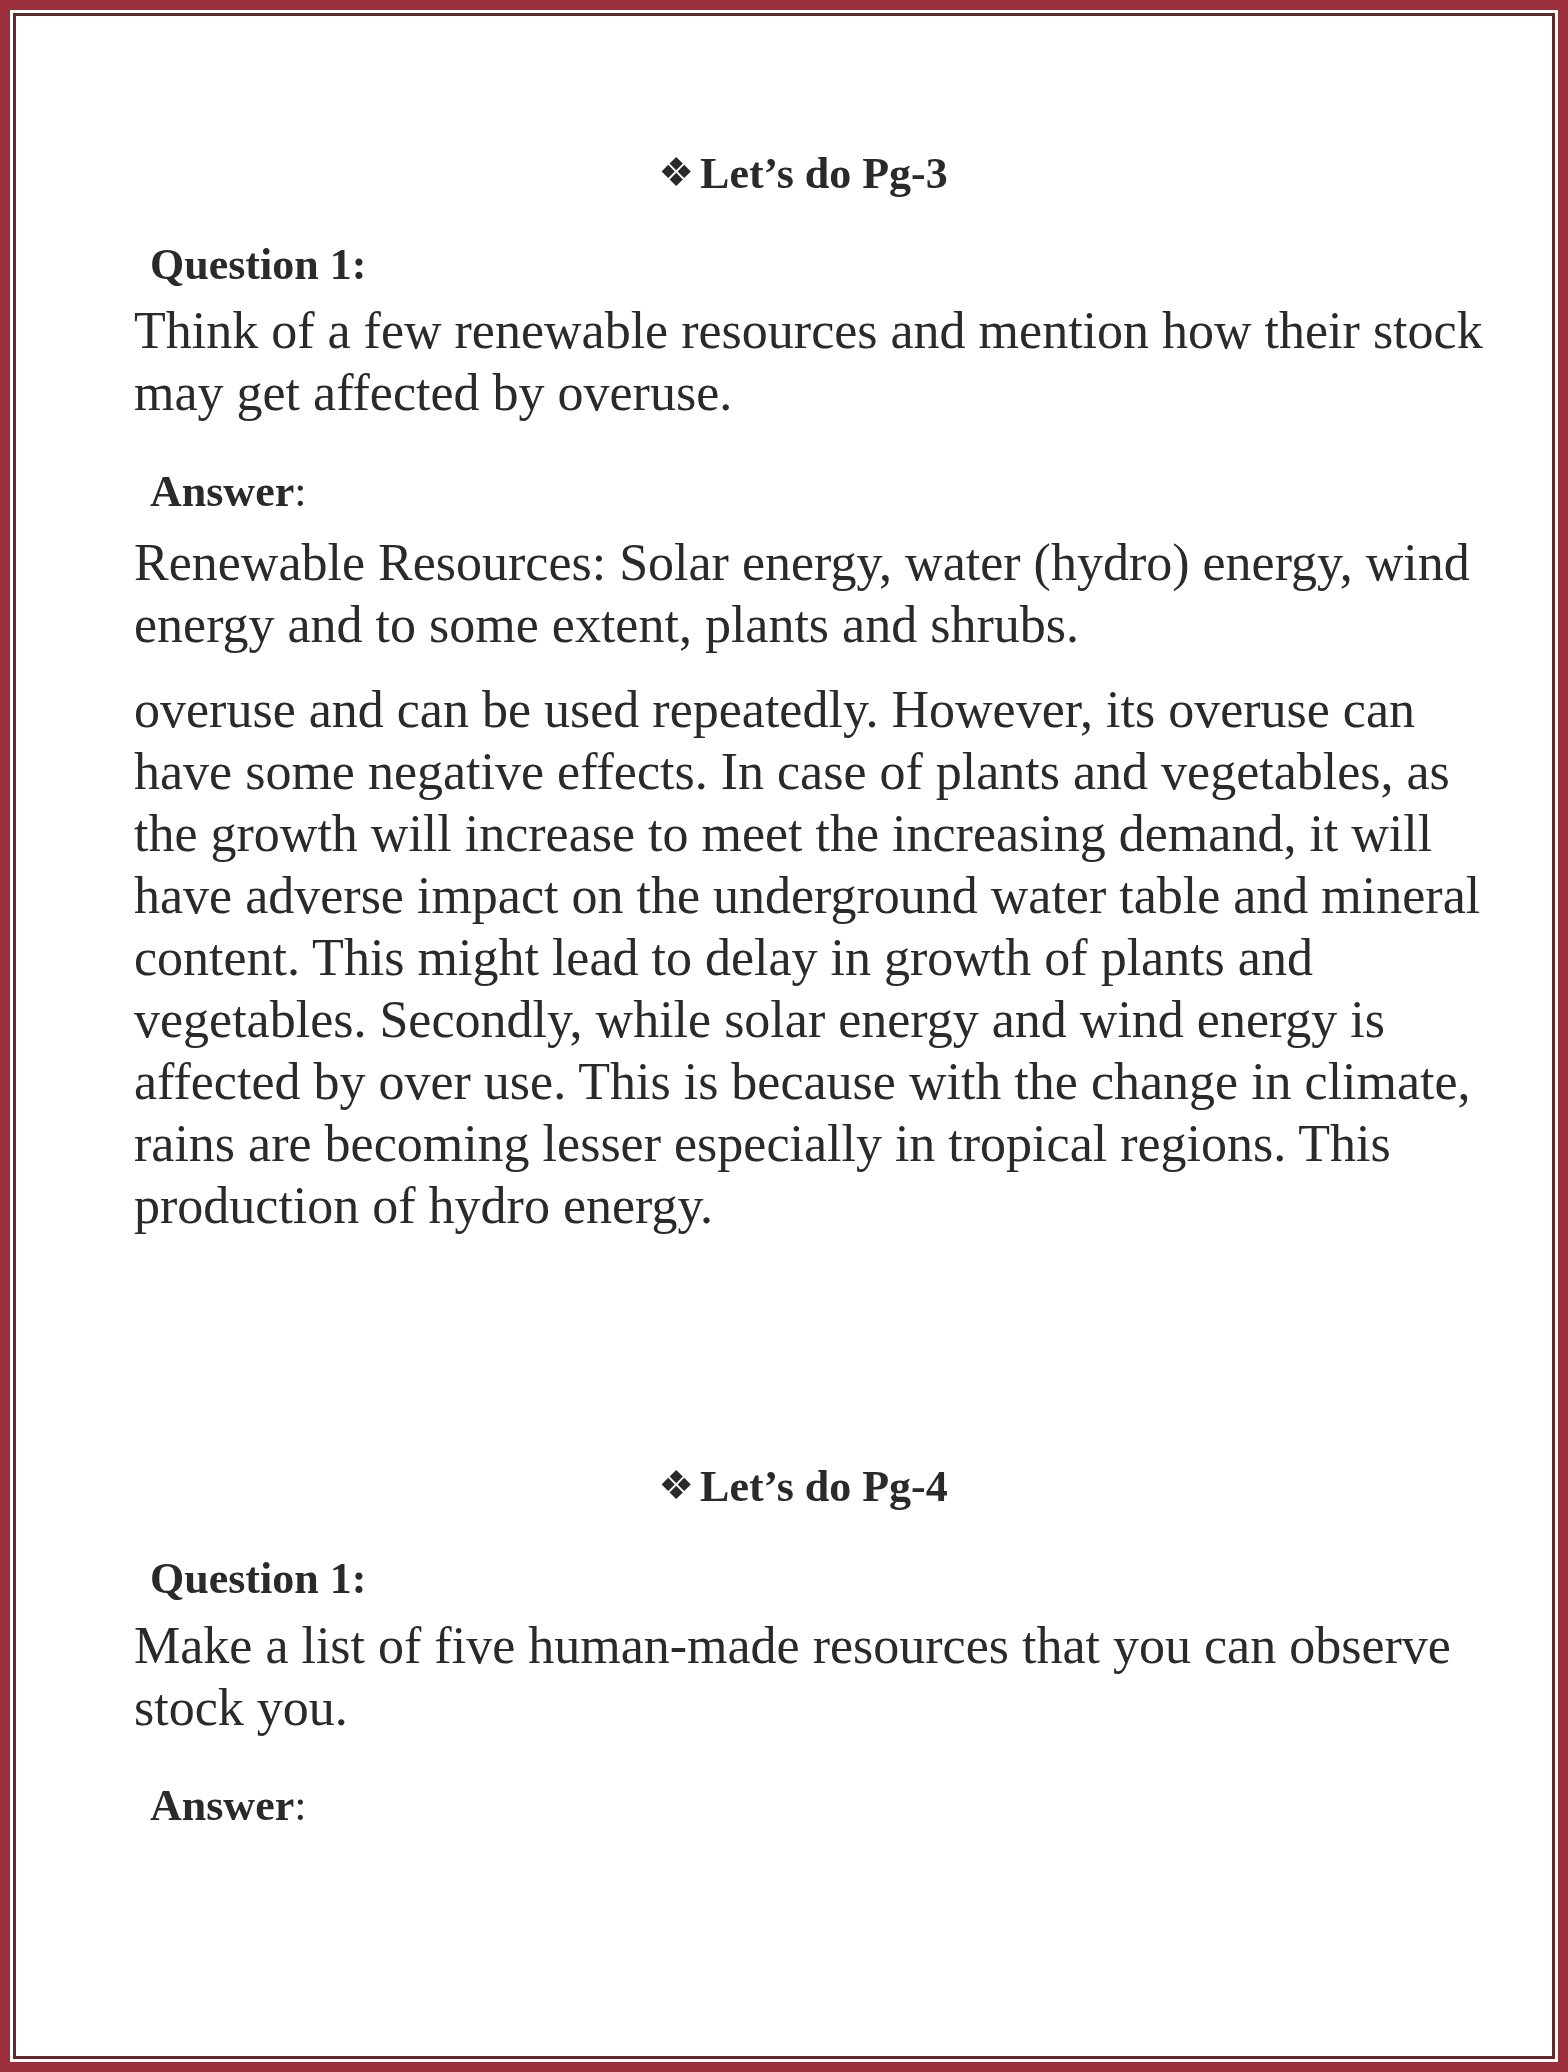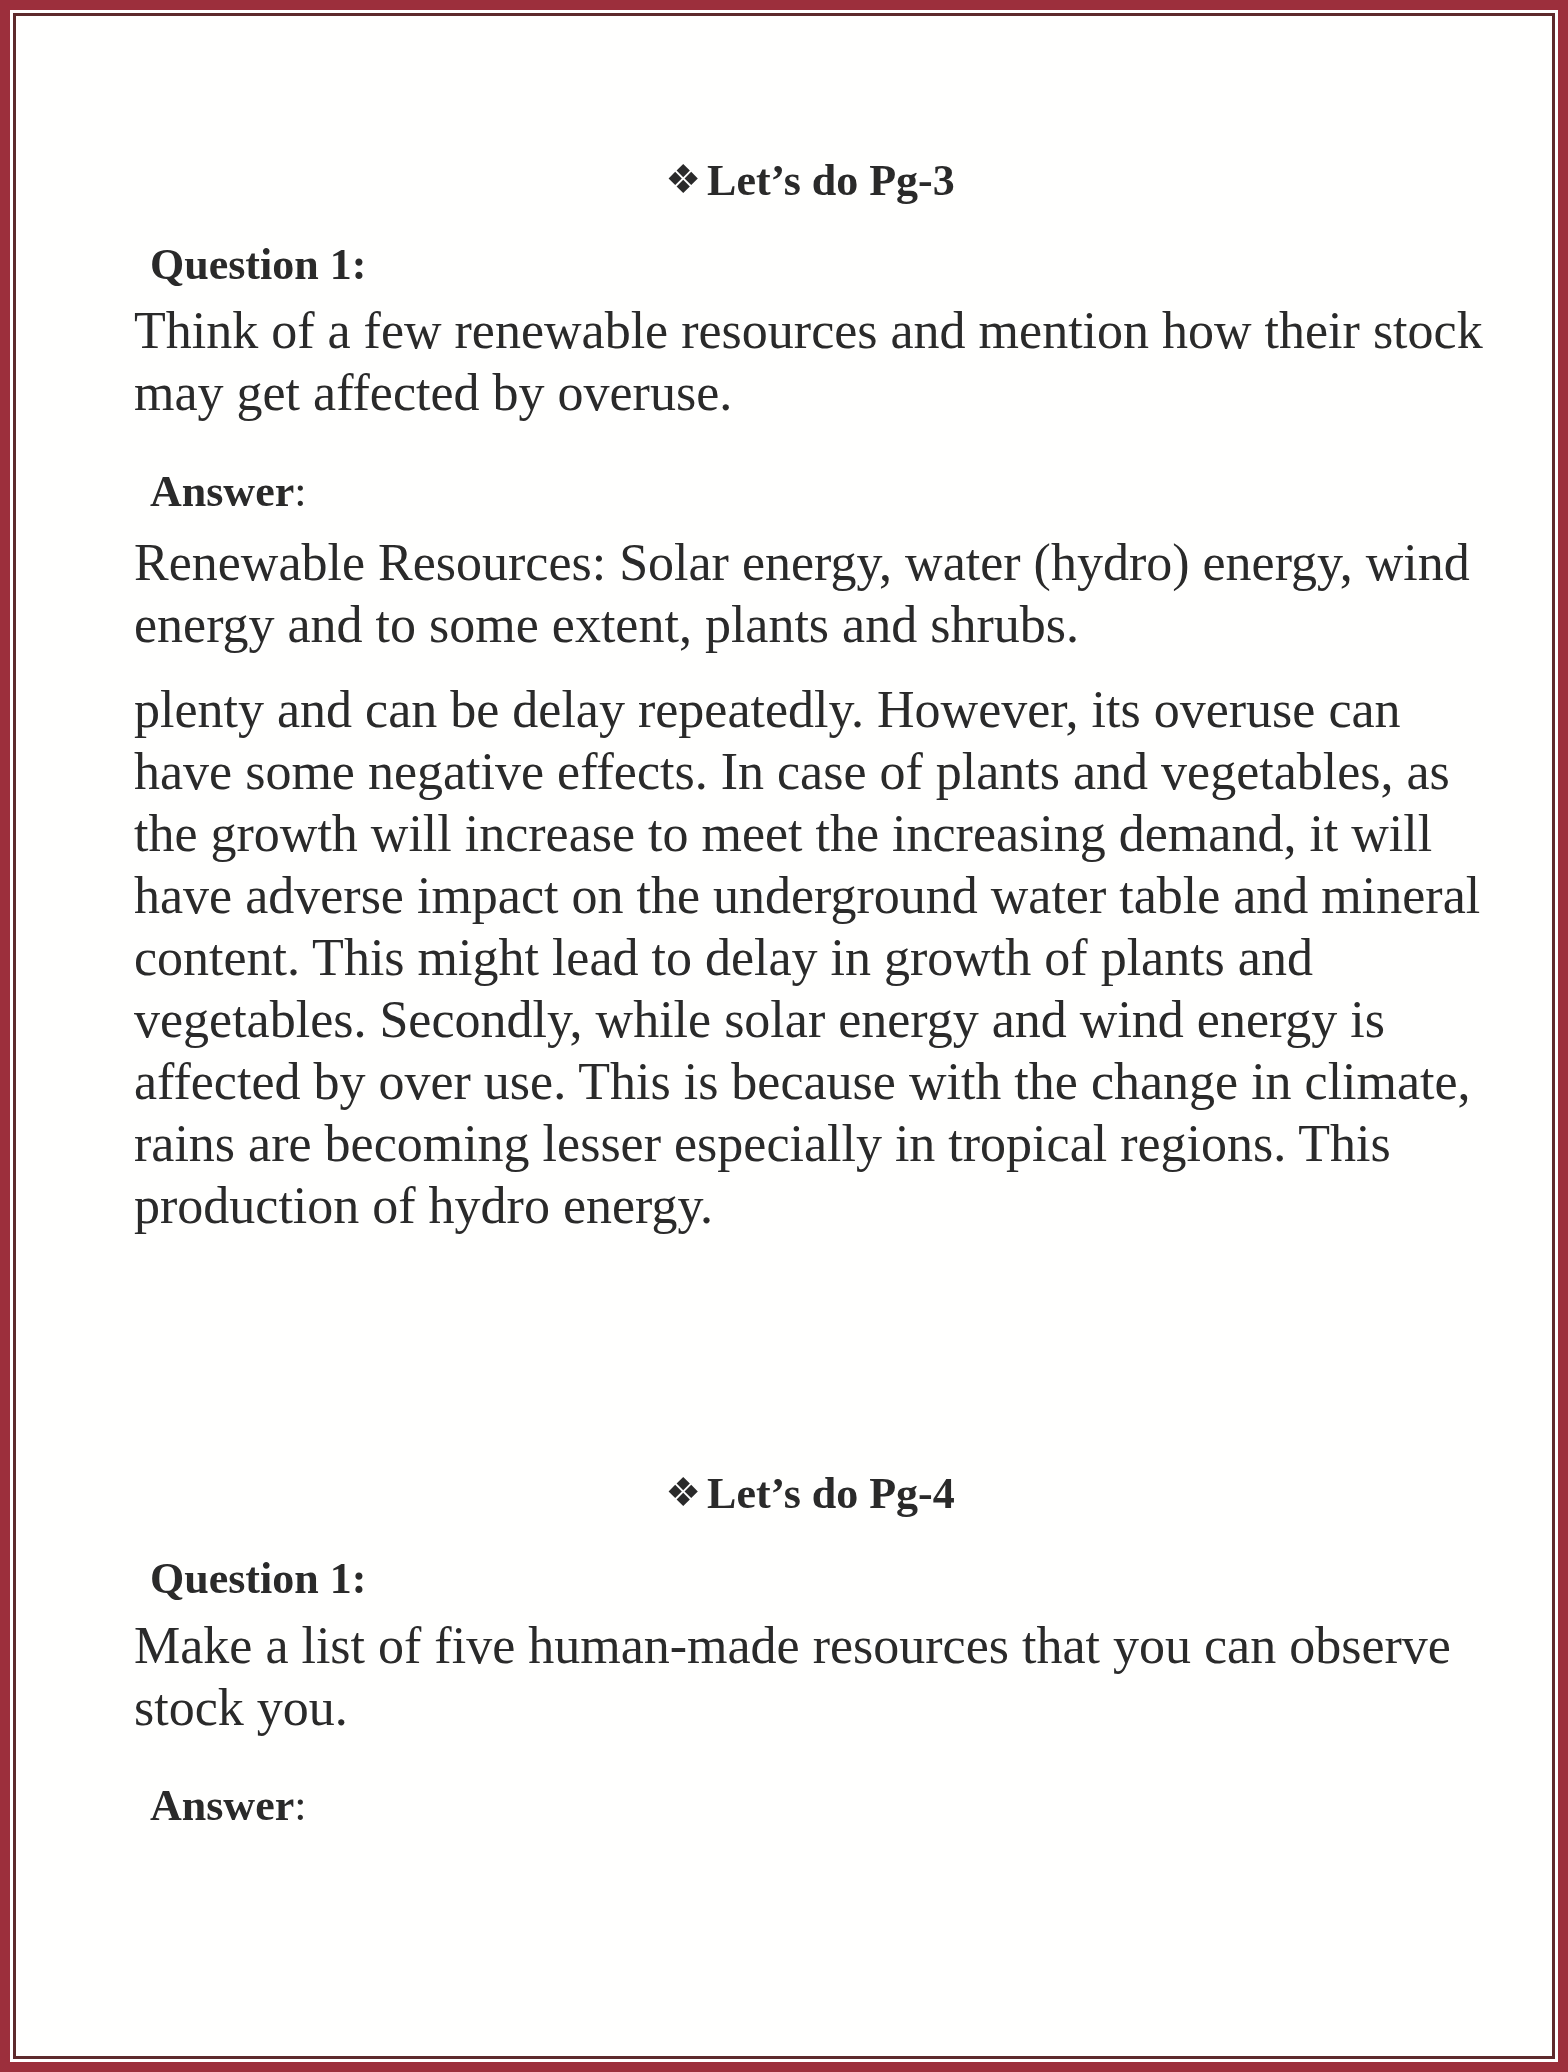--- a/index.html
+++ b/index.html
@@ -37,21 +37,21 @@
       width: 1300px;
     }
     .section-heading {
       position: absolute;
       left: 0;
       width: 1300px;
       text-align: center;
       font-weight: bold;
       font-size: 44px;
       line-height: 62px;
-      margin: 16px;
+      margin: 9px;
       padding-left: 20px;
       box-sizing: border-box;
     }
     .section-heading .bullet {
       font-size: 40px;
       margin-right: 6px;
       font-family: "DejaVu Sans", sans-serif;
       font-weight: normal;
       position: relative;
       top: -2px;
@@ -104,21 +104,21 @@
   <p class="label" style="top:445px;">
     <span>Answer</span><span class="colon">:</span>
   </p>
 
   <p class="para" style="top:532px;">
     <span class="line">Renewable Resources: Solar energy, water (hydro) energy, wind</span>
     <span class="line">energy and to some extent, plants and shrubs.</span>
   </p>
 
   <p class="para" style="top:679px;">
-    <span class="line">plenty and can be delay repeatedly. However, its overuse can</span>
+    <span class="line">overuse and can be used repeatedly. However, its overuse can</span>
     <span class="line">have some negative effects. In case of plants and vegetables, as</span>
     <span class="line">the growth will increase to meet the increasing demand, it will</span>
     <span class="line">have adverse impact on the underground water table and mineral</span>
     <span class="line">content. This might lead to delay in growth of plants and</span>
     <span class="line">vegetables. Secondly, while solar energy and wind energy is</span>
     <span class="line">affected by over use. This is because with the change in climate,</span>
     <span class="line">rains are becoming lesser especially in tropical regions. This</span>
     <span class="line">production of hydro energy.</span>
   </p>
 

